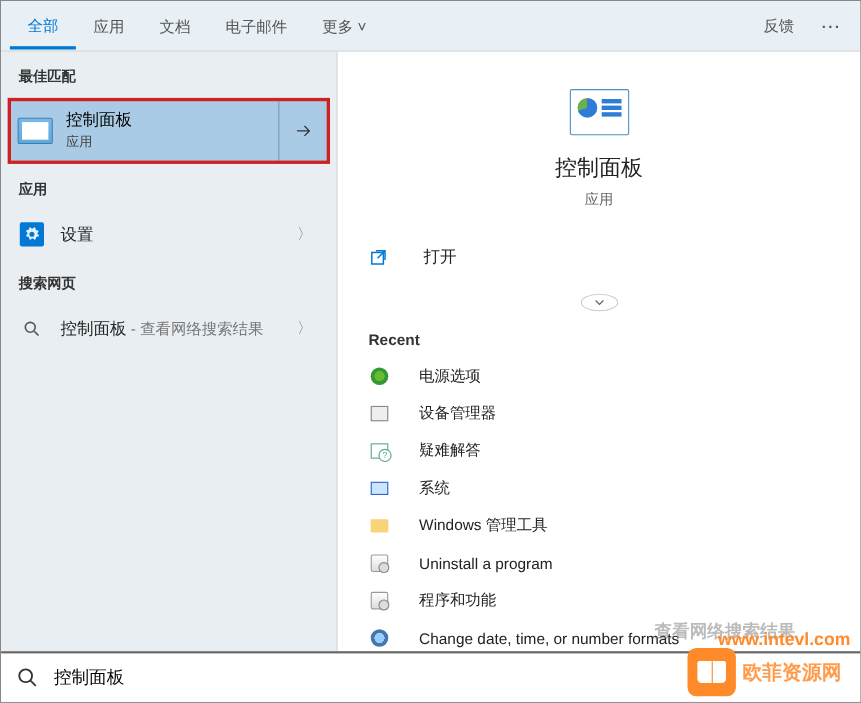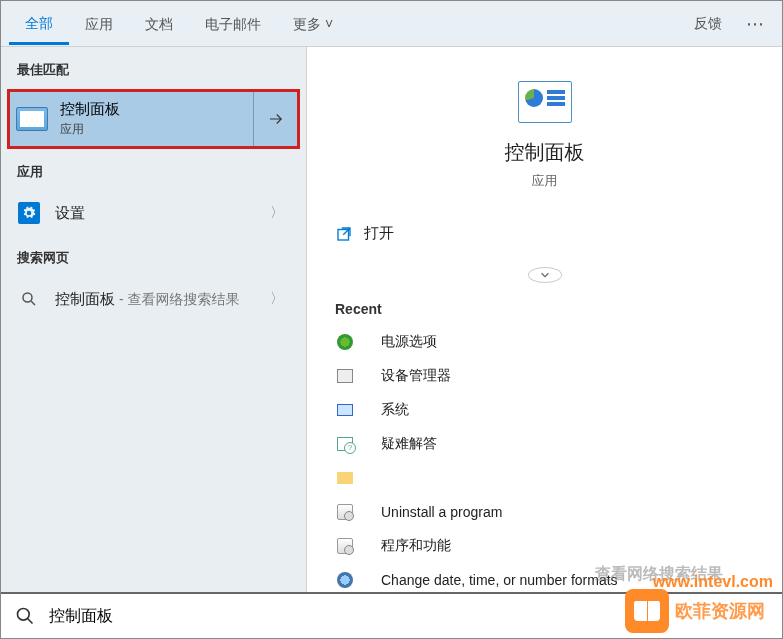--- a/index.html
+++ b/index.html
@@ -36,21 +36,21 @@
     
     .right { flex: 1; background: #fff; padding: 16px 0 0 0; display: flex; flex-direction: column; overflow: hidden; }
     .hero { display: flex; flex-direction: column; align-items: center; padding: 18px 0 10px; }
     .hero-icon { width: 54px; height: 42px; border: 1px solid #4a90c0; border-radius: 2px; background: #fff; position: relative; margin-bottom: 16px; }
     .hero-icon::before { content: ""; position: absolute; left: 6px; top: 7px; width: 18px; height: 18px; border-radius: 50%; background: conic-gradient(#2e7cd6 0 70%, #6ab04c 70% 100%); }
     .hero-icon::after { content: ""; position: absolute; right: 6px; top: 8px; width: 18px; height: 4px; background: #2e7cd6; box-shadow: 0 6px 0 #2e7cd6, 0 12px 0 #2e7cd6; }
     .hero-title { font-size: 20px; color: #222; }
     .hero-sub { font-size: 13px; color: #666; margin-top: 6px; }
     
     .actions { padding: 18px 28px 6px; }
-    .open-row { display: flex; align-items: center; gap: 11px; font-size: 15px; color: #222; cursor: pointer; padding: 6px 0; }
+    .open-row { display: flex; align-items: center; gap: 32px; font-size: 15px; color: #222; cursor: pointer; padding: 6px 0; }
     .expand-circle { width: 34px; height: 34px; border: 1px solid #ccc; border-radius: 50%; display: flex; align-items: center; justify-content: center; margin: 12px auto 8px; cursor: pointer; }
     
     .recent-h { font-size: 14px; font-weight: 600; color: #333; padding: 10px 28px 8px; }
     .recent { padding: 0 18px; }
     .recent-row { display: flex; align-items: center; gap: 26px; padding: 7px 10px; cursor: pointer; font-size: 14px; color: #222; }
     .ri { width: 20px; height: 20px; display: flex; align-items: center; justify-content: center; font-size: 14px; }
     .ri-power { width: 16px; height: 16px; border-radius: 50%; background: radial-gradient(circle, #6b3 40%, #393 42%); }
     .ri-dev { width: 16px; height: 14px; border: 1px solid #888; background: #eee; position: relative; }
     .ri-trouble { width: 16px; height: 14px; border: 1px solid #5a8; background: #fff; position: relative; }
     .ri-trouble::after { content: "?"; position: absolute; right: -4px; bottom: -4px; width: 10px; height: 10px; background: #fff; border: 1px solid #5a8; border-radius: 50%; font-size: 8px; line-height: 9px; text-align: center; color: #5a8; }
@@ -158,34 +158,35 @@
             <span>电源选项</span>
           </div>
         <div class="recent-row">
             <div class="ri">
               <div class="ri-dev"></div>
             </div>
             <span>设备管理器</span>
           </div>
         <div class="recent-row">
             <div class="ri">
+              <div class="ri-trouble"></div>
+            </div>
+            <span>疑难解答</span>
+          </div>
+        <div class="recent-row">
+            <div class="ri">
               <div class="ri-sys"></div>
             </div>
             <span>系统</span>
           </div>
         <div class="recent-row">
             <div class="ri">
-              <div class="ri-trouble"></div>
-            </div>
-            <span>疑难解答</span>
-          </div>
-        <div class="recent-row">
-            <div class="ri">
               <div class="ri-folder"></div>
             </div>
+            <span>Windows 管理工具</span>
           </div>
         <div class="recent-row">
             <div class="ri">
               <div class="ri-uninstall"></div>
             </div>
             <span>Uninstall a program</span>
           </div>
         <div class="recent-row">
             <div class="ri">
               <div class="ri-prog"></div>

